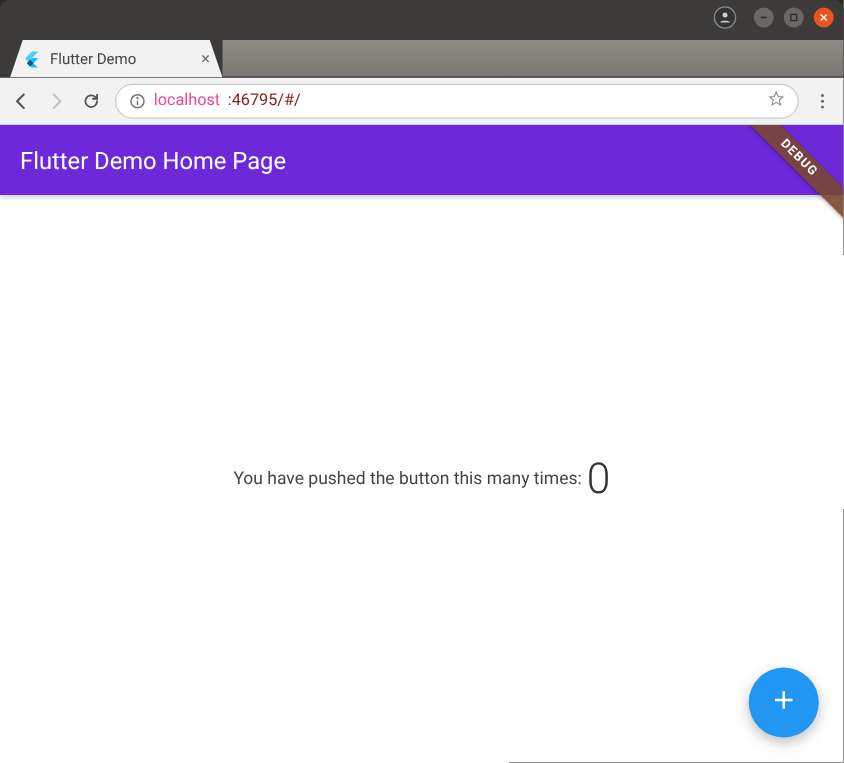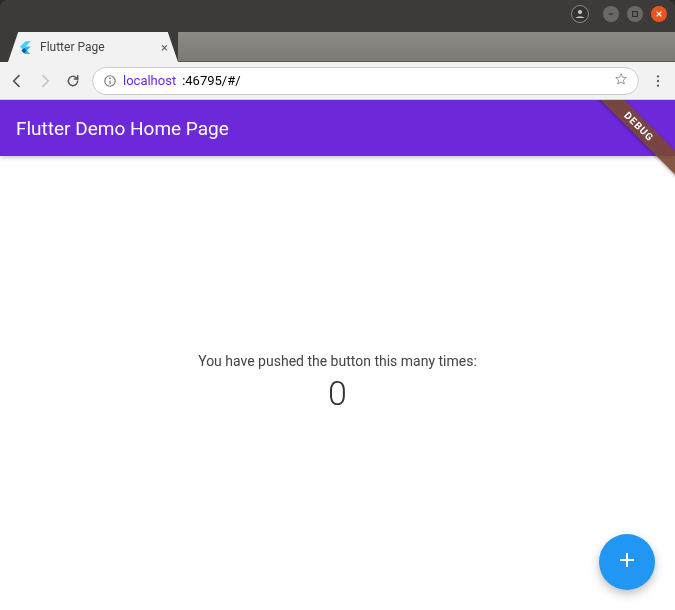--- a/index.html
+++ b/index.html
@@ -53,22 +53,22 @@
     .nav-btn svg { width:16px;height:16px; }
     .nav-btn.disabled svg { fill:#b8b8b8; }
     .nav-btn.enabled svg { fill:#555; }
 
     .omnibox {
       flex:1; height:28px; background:#fff; border:1px solid #ccc; border-radius:14px;
       display:flex; align-items:center; padding:0 10px; gap:6px; font-size:13px;
     }
     .omnibox .info-icon { width:14px;height:14px; }
     .omnibox .info-icon svg{width:14px;height:14px;fill:#777;stroke:#777;}
-    .omnibox .host { color:#6d28d9; }
-    .omnibox .rest { color:#000000; }
+    .omnibox .host { color:#ec4899; }
+    .omnibox .rest { color:#7f1d1d; }
     .omnibox .star { margin-left:auto; }
     .omnibox .star svg{width:14px;height:14px;fill:none;stroke:#888;stroke-width:1.5;}
     .menu-btn svg{width:16px;height:16px;fill:#666;}
 
     
     .viewport {
       position: relative; height: calc(610px - 28px - 34px - 38px);
       background: #fff; overflow:hidden;
     }
 
@@ -86,21 +86,21 @@
     .debug-banner .ribbon {
       position:absolute; width:140px; padding:3px 0; background:rgba(120,70,50,0.9);
       color:#fff; font-size:10px; font-weight:bold; text-align:center; letter-spacing:1px;
       transform: rotate(45deg); top:18px; right:-34px;
       box-shadow:0 1px 3px rgba(0,0,0,0.3);
     }
 
     
     .body-center {
       position:absolute; top:56px; left:0; right:0; bottom:0;
-      display:flex; flex-direction:column; align-items:center; justify-content:center;
+      display:flex; align-items:center; justify-content:center;
       gap:4px;
     }
     .body-center .caption { color:#444; font-size:14px; }
     .body-center .counter { color:#333; font-size:34px; font-weight:300; }
 
     
     .fab {
       position:absolute; right:20px; bottom:20px; width:56px; height:56px;
       border-radius:50%; background:#2196F3; display:flex; align-items:center;
       justify-content:center; box-shadow:0 4px 10px rgba(0,0,0,0.25);
@@ -139,21 +139,21 @@
 
   <div class="tabs-row">
     <div class="tab">
       <span class="favicon">
         <svg viewBox="0 0 24 24">
             <polygon points="13,2 22,2 8,16 3.5,11.5" fill="#44D1FD"></polygon>
             <polygon points="13,11 22,11 15,18 22,25 13,25 6,18" fill="#1FBCFD"></polygon>
             <polygon points="10.5,13.5 15,18 10.5,22.5 6,18" fill="#08589C"></polygon>
           </svg>
       </span>
-      <span>Flutter Page</span>
+      <span>Flutter Demo</span>
       <span class="close-x">×</span>
     </div>
     <div class="newtab-area"></div>
   </div>
 
   <div class="toolbar">
     <span class="nav-btn enabled">
       <svg viewBox="0 0 24 24">
           <path d="M15 4l-8 8 8 8" fill="none" stroke="#555" stroke-width="2.5" stroke-linecap="round" stroke-linejoin="round"></path>
         </svg>

